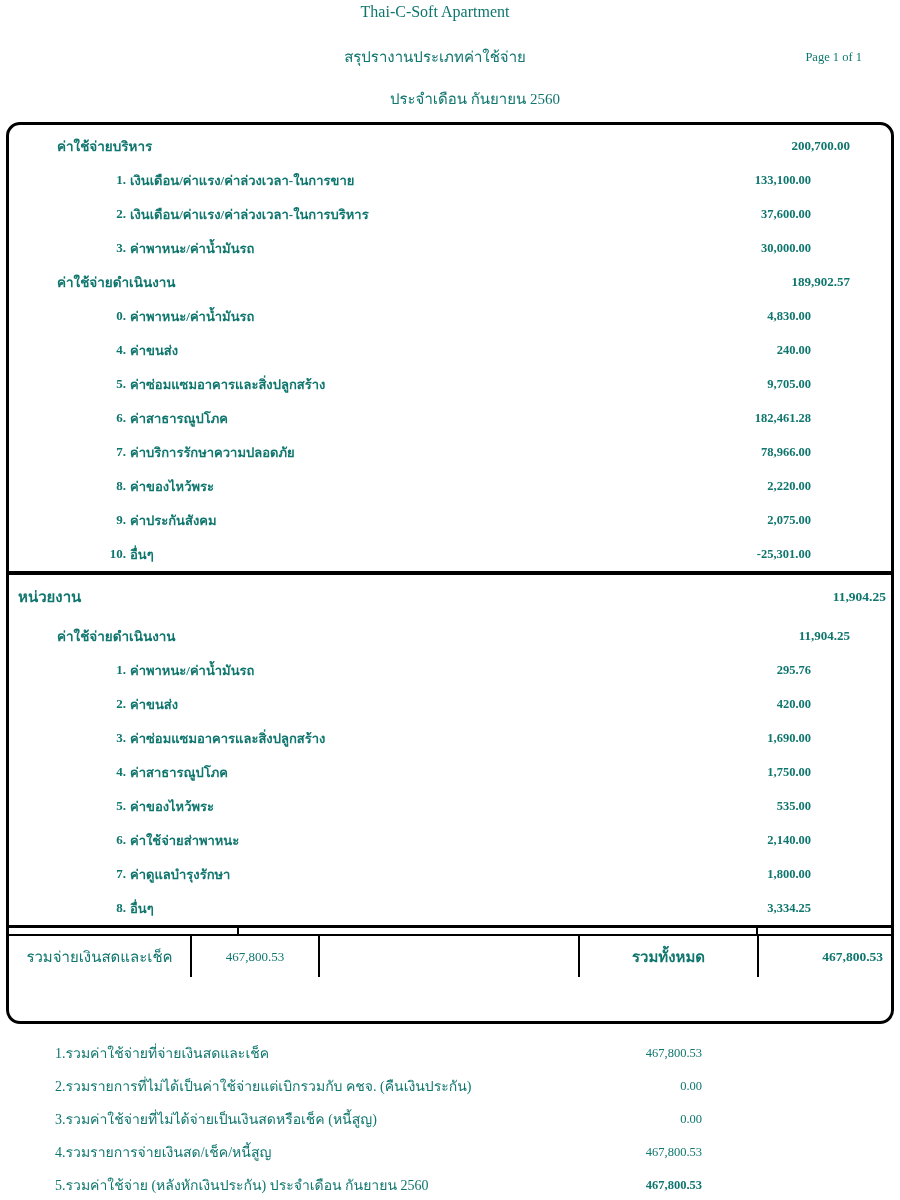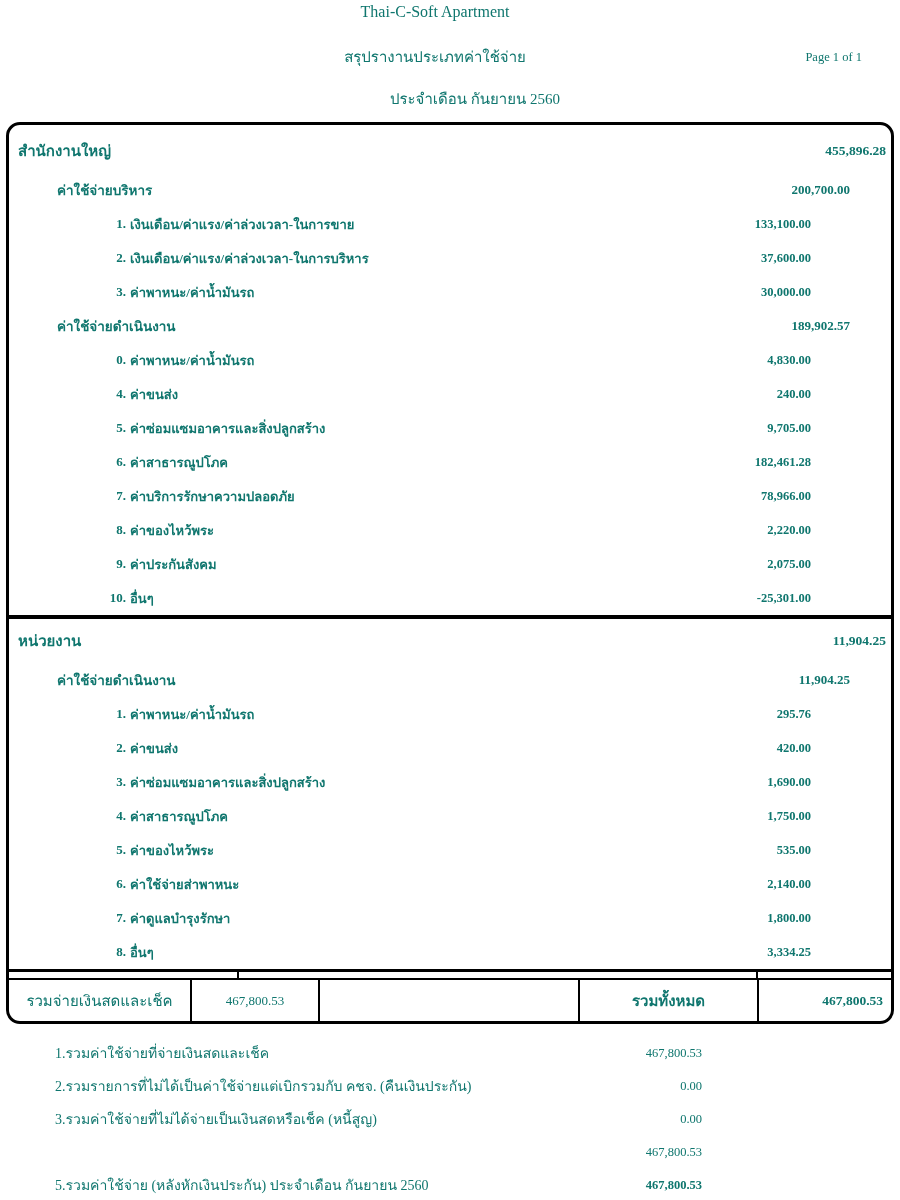--- a/index.html
+++ b/index.html
@@ -57,24 +57,20 @@
 <div class="page">
 
   <div class="header-line company">Thai-C-Soft Apartment</div>
   <div class="header-line title">สรุปรางานประเภทค่าใช้จ่าย</div>
   <div class="header-line period">ประจำเดือน  กันยายน  2560</div>
   <div class="page-info">Page 1 of 1</div>
 
   <div class="report-table">
     <div id="table-body">
         <div class="section-block">
-          <div class="row row-l1">
-            <span class="lbl l1">สำนักงานใหญ่</span>
-            <span class="amt a1">455,896.28</span>
-          </div>
           <div class="row">
             <span class="lbl l2">ค่าใช้จ่ายบริหาร</span>
             <span class="amt a2">200,700.00</span>
           </div>
           <div class="row">
             <span class="num">1.</span>
             <span class="lbl l3">เงินเดือน/ค่าแรง/ค่าล่วงเวลา-ในการขาย</span>
             <span class="amt a3">133,100.00</span>
           </div>
           <div class="row">
@@ -206,20 +202,21 @@
       </div>
       <div class="note">
         <span class="nlbl">2.รวมรายการที่ไม่ได้เป็นค่าใช้จ่ายแต่เบิกรวมกับ คชจ. (คืนเงินประกัน)</span>
         <span class="namt">0.00</span>
       </div>
       <div class="note">
         <span class="nlbl">3.รวมค่าใช้จ่ายที่ไม่ได้จ่ายเป็นเงินสดหรือเช็ค (หนี้สูญ)</span>
         <span class="namt">0.00</span>
       </div>
       <div class="note">
+        <span class="nlbl">4.รวมรายการจ่ายเงินสด/เช็ค/หนี้สูญ</span>
         <span class="namt">467,800.53</span>
       </div>
       <div class="note note-bold">
         <span class="nlbl">5.รวมค่าใช้จ่าย (หลังหักเงินประกัน)  ประจำเดือน  กันยายน  2560</span>
         <span class="namt">467,800.53</span>
       </div>
     </div>
 
 </div>
 

